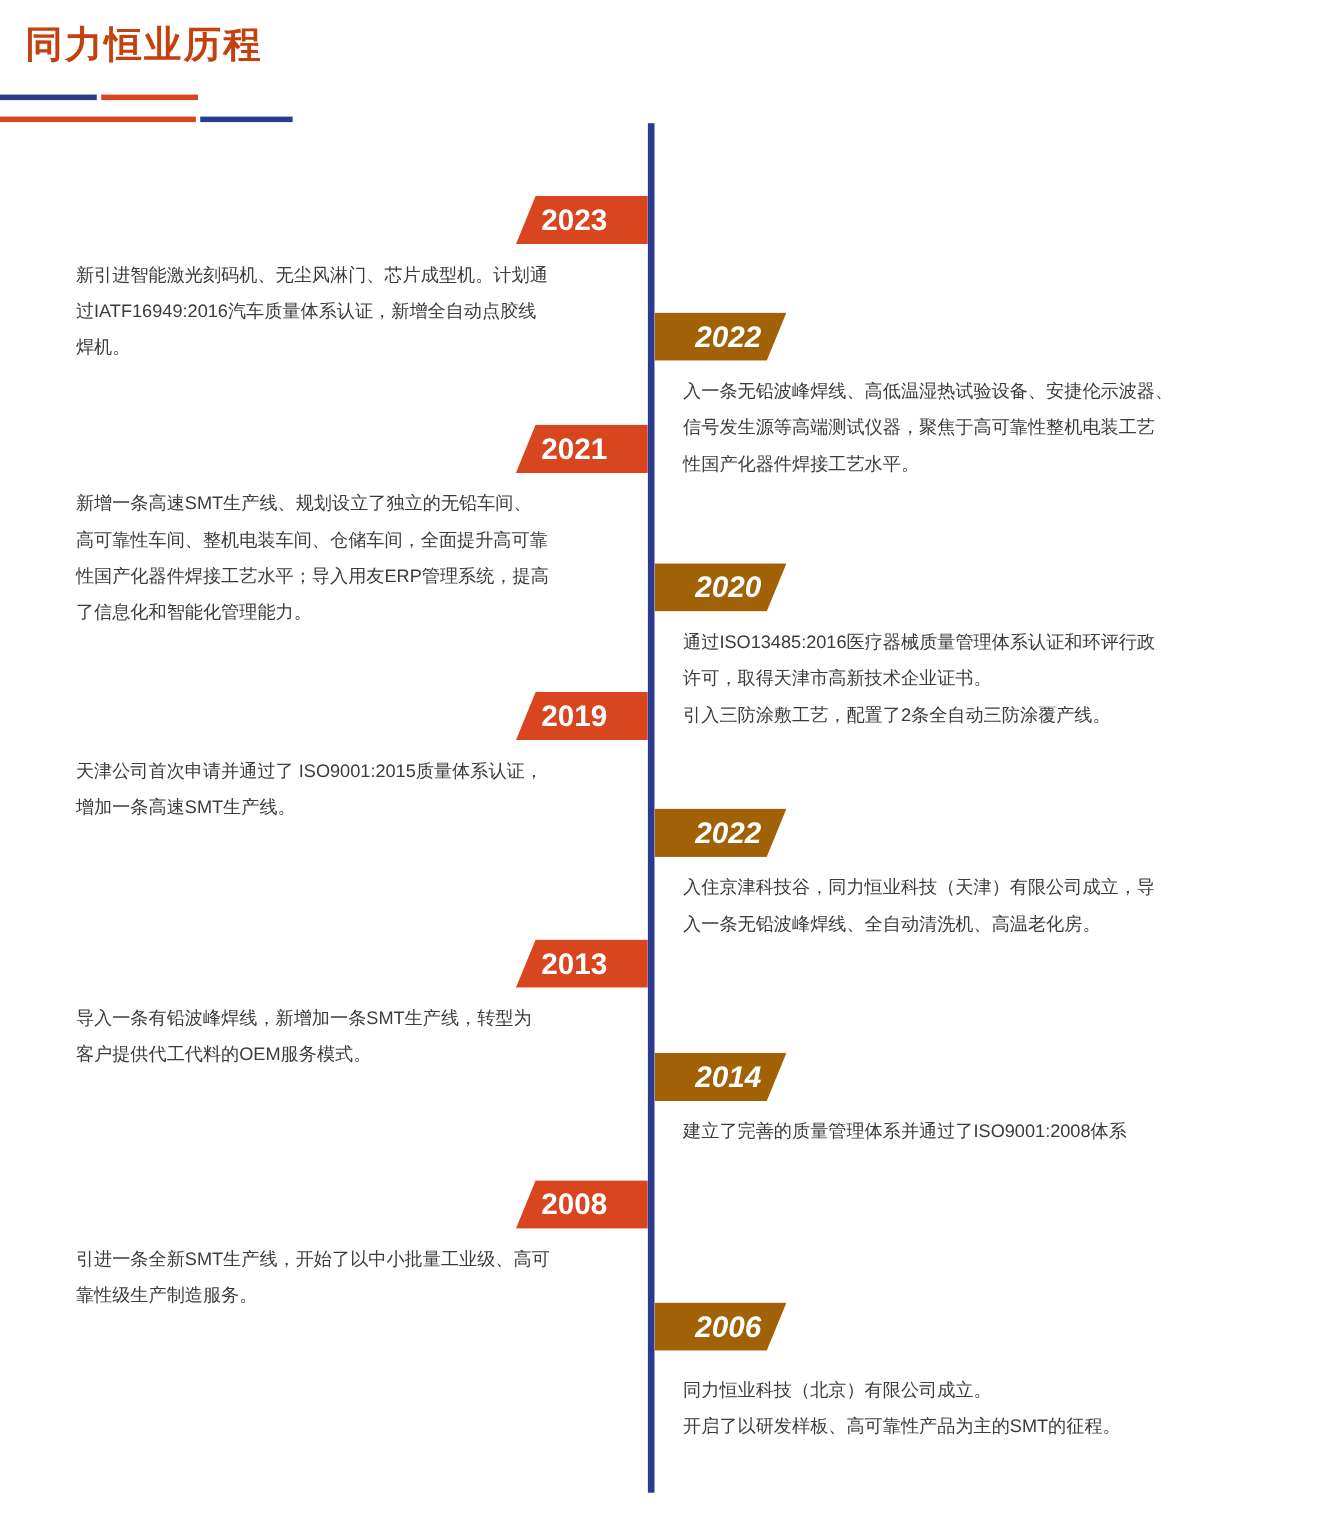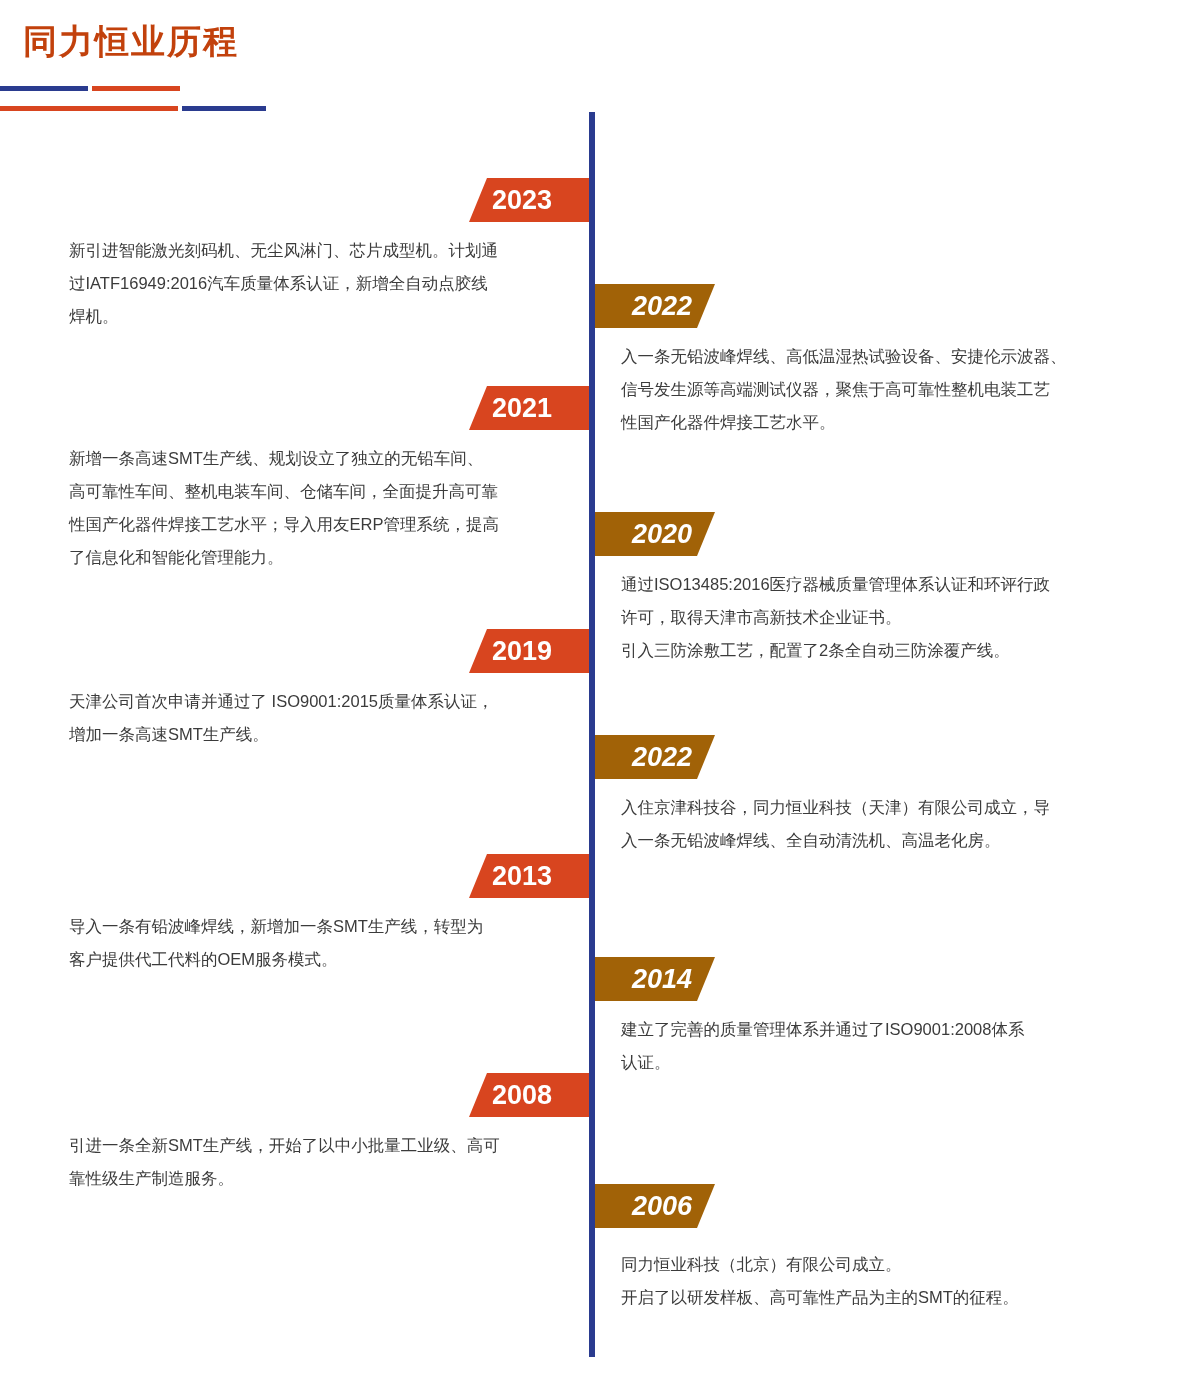--- a/index.html
+++ b/index.html
@@ -174,21 +174,20 @@
       <div class="year-tag left">2013</div>
       <div class="entry-body" style="top: 56px; width: 508px;">
         <p>导入一条有铅波峰焊线，新增加一条SMT生产线，转型为</p>
         <p>客户提供代工代料的OEM服务模式。</p>
       </div>
     </div>
     <div class="entry right" style="left: 595px; top: 957px; width: 560px;">
       <div class="year-tag right">2014</div>
       <div class="entry-body" style="top: 56px; width: 520px;">
         <p>建立了完善的质量管理体系并通过了ISO9001:2008体系</p>
-        <p>认证。</p>
       </div>
     </div>
     <div class="entry left" style="left: 69px; top: 1073px; width: 520px;">
       <div class="year-tag left">2008</div>
       <div class="entry-body" style="top: 56px; width: 508px;">
         <p>引进一条全新SMT生产线，开始了以中小批量工业级、高可</p>
         <p>靠性级生产制造服务。</p>
       </div>
     </div>
     <div class="entry right" style="left: 595px; top: 1184px; width: 560px;">

